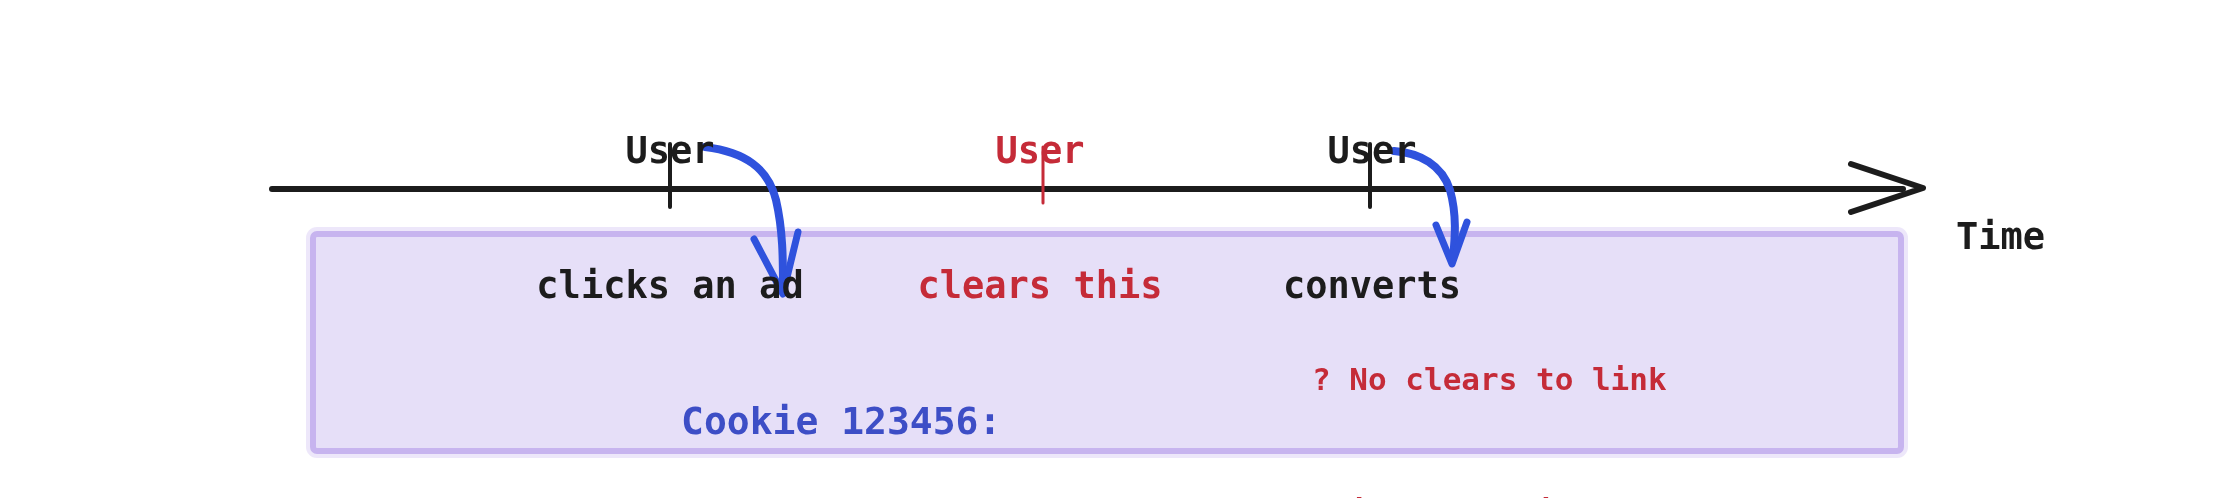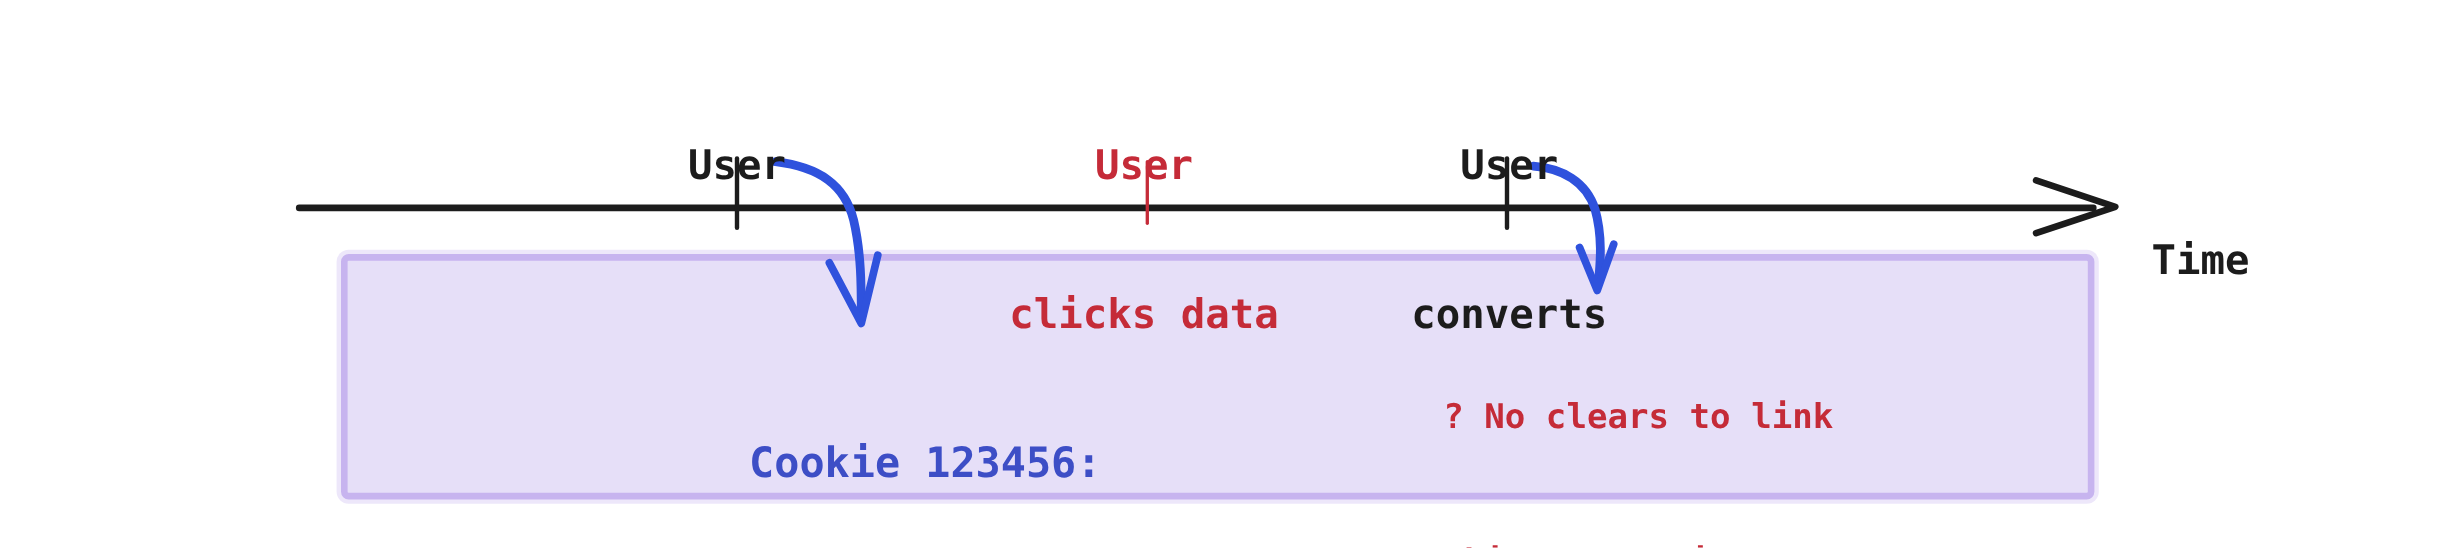--- a/index.html
+++ b/index.html
@@ -89,25 +89,26 @@
 
     <path d="M 705 147 C 745 152, 768 168, 776 200 C 783 230, 783 260, 783 288" stroke-width="8" style="stroke: rgb(47, 82, 221);"></path>
     <polyline points="754,239 783,294 798,232" stroke-width="7" style="stroke: rgb(47, 82, 221);"></polyline>
 
     <path d="M 1394 151 C 1420 153, 1442 165, 1450 190 C 1457 215, 1455 238, 1453 258" stroke-width="8" style="stroke: rgb(47, 82, 221);"></path>
     <polyline points="1436,225 1452,264 1467,222" stroke-width="7" style="stroke: rgb(47, 82, 221);"></polyline>
   </svg>
 
   <div class="event-label" style="left: 470px; top: 38px; color: rgb(28, 28, 28);">
     <span>User</span>
+    <span>clicks an ad</span>
   </div>
 
   <div class="event-label" style="left: 840px; top: 38px; color: rgb(197, 43, 56);">
     <span>User</span>
-    <span>clicks data</span>
+    <span>clears this</span>
   </div>
 
   <div class="event-label" style="left: 1172px; top: 38px; color: rgb(28, 28, 28);">
     <span>User</span>
     <span>converts</span>
   </div>
 
   <div class="time-label" style="left: 1956px; top: 167px; color: rgb(28, 28, 28); margin-top: 48px;">Time</div>
 
   <div class="lane-label" style="left: 54px; top: 297px; color: rgb(91, 54, 206);">

